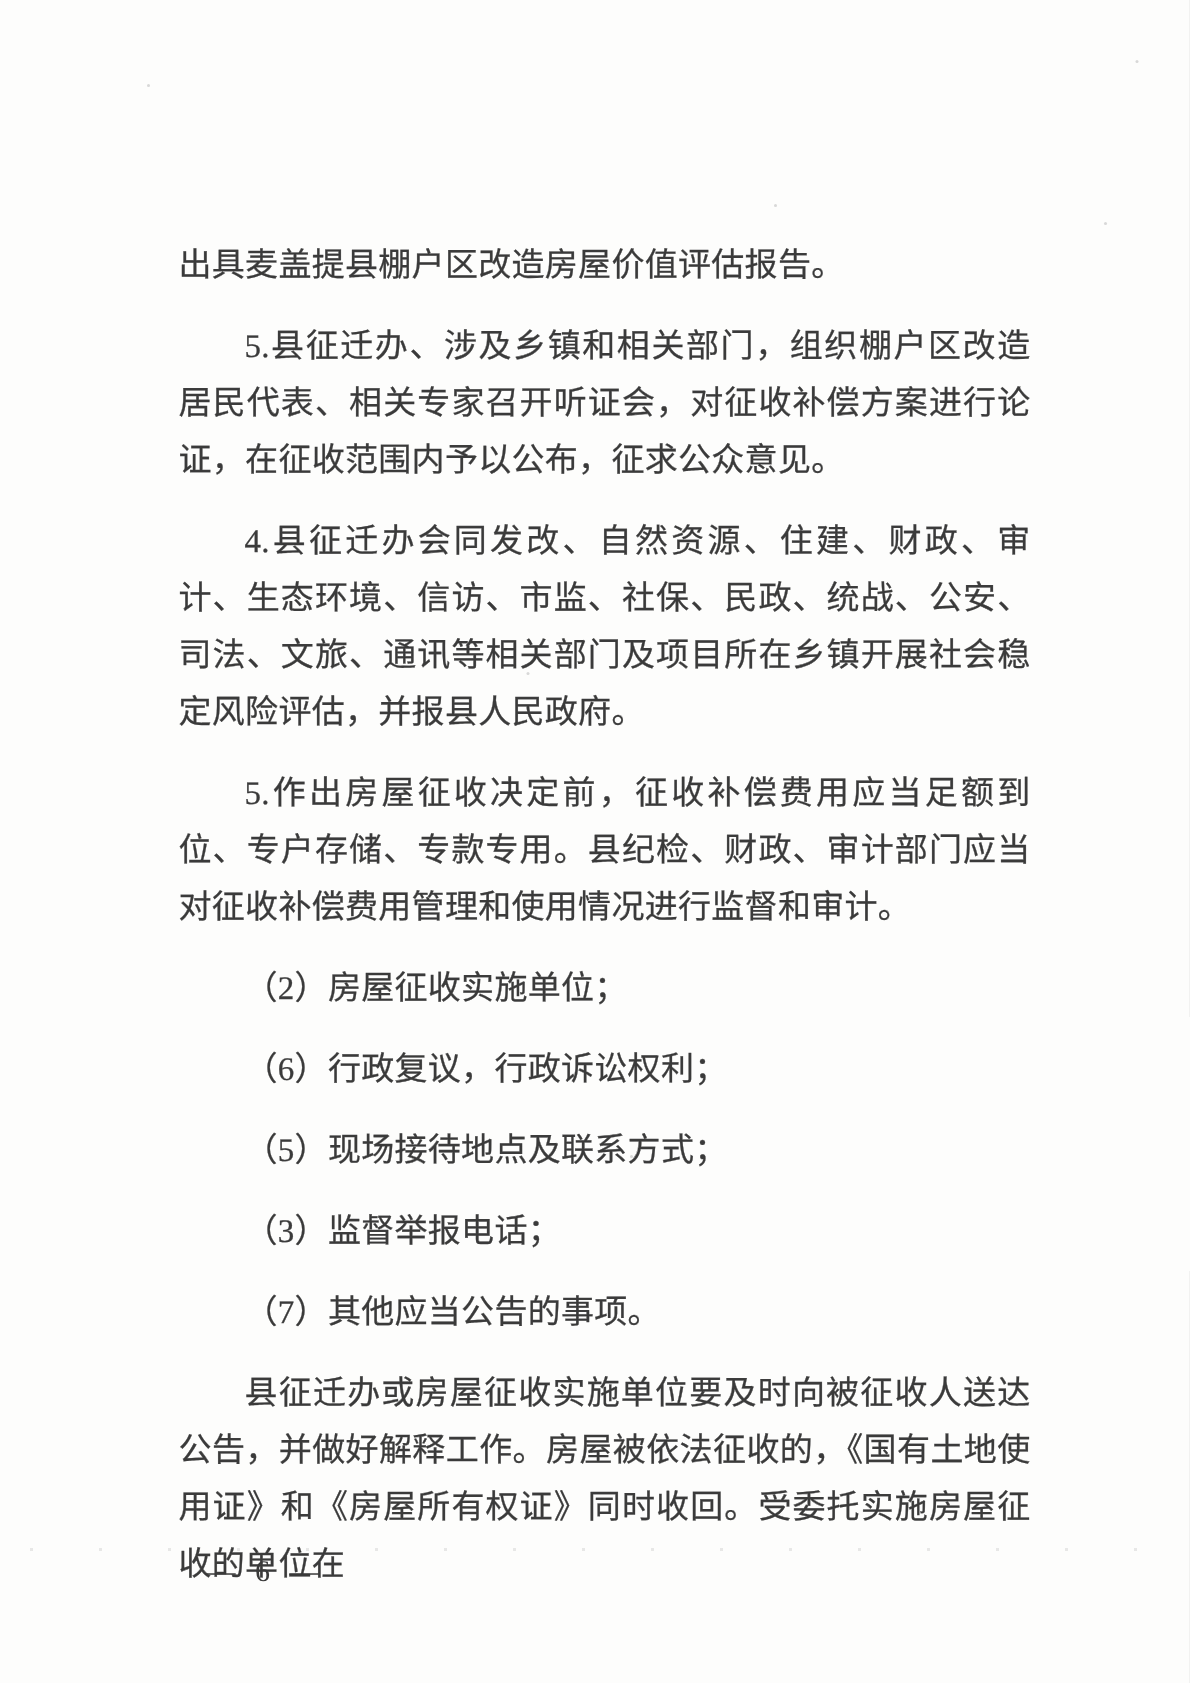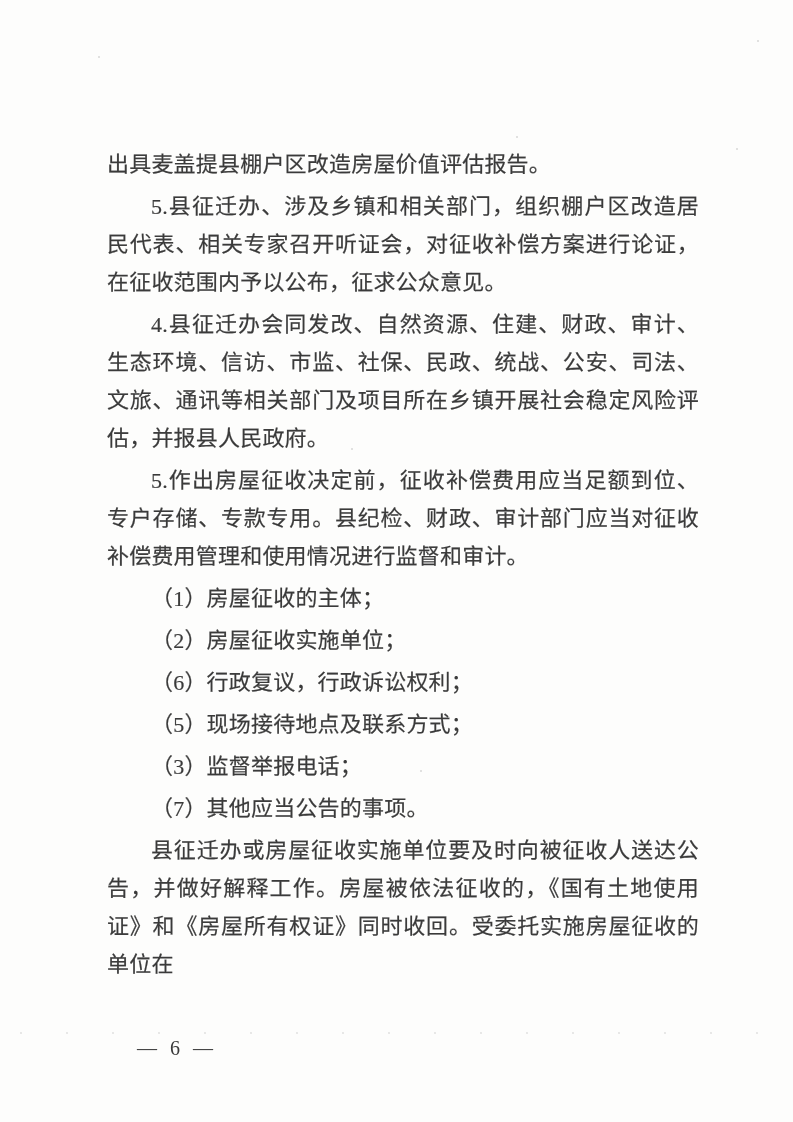--- a/index.html
+++ b/index.html
@@ -17,21 +17,21 @@
     font-family: "Liberation Serif", "DejaVu Serif", serif;
     color: #2e2e2e;
   }
   .content {
     position: absolute;
     left: 103px;
     top: 142px;
     width: 600px;
   }
   .content p {
-    margin: 4px;
+    margin: 16px;
     padding: 0;
     font-size: 22px;
     line-height: 38px;
     letter-spacing: 0.2px;
     text-align: justify;
     text-justify: inter-character;
     font-weight: 400;
     
     -webkit-text-stroke: 0.2px #4a4a4a;
     color: #3a3a3a;
@@ -72,21 +72,20 @@
 </head>
 <body>
 
 <div class="page">
 
   <div class="content">
     <p>出具麦盖提县棚户区改造房屋价值评估报告。</p>
     <p class="indent">5.县征迁办、涉及乡镇和相关部门，组织棚户区改造居民代表、相关专家召开听证会，对征收补偿方案进行论证，在征收范围内予以公布，征求公众意见。</p>
     <p class="indent">4.县征迁办会同发改、自然资源、住建、财政、审计、生态环境、信访、市监、社保、民政、统战、公安、司法、文旅、通讯等相关部门及项目所在乡镇开展社会稳定风险评估，并报县人民政府。</p>
     <p class="indent">5.作出房屋征收决定前，征收补偿费用应当足额到位、专户存储、专款专用。县纪检、财政、审计部门应当对征收补偿费用管理和使用情况进行监督和审计。</p>
-    <p class="indent">（1）房屋征收的主体；</p>
     <p class="indent">（2）房屋征收实施单位；</p>
     <p class="indent">（6）行政复议，行政诉讼权利；</p>
     <p class="indent">（5）现场接待地点及联系方式；</p>
     <p class="indent">（3）监督举报电话；</p>
     <p class="indent">（7）其他应当公告的事项。</p>
     <p class="indent">县征迁办或房屋征收实施单位要及时向被征收人送达公告，并做好解释工作。房屋被依法征收的，《国有土地使用证》和《房屋所有权证》同时收回。受委托实施房屋征收的单位在</p>
   </div>
 
   <div class="noise-band"></div>
 

